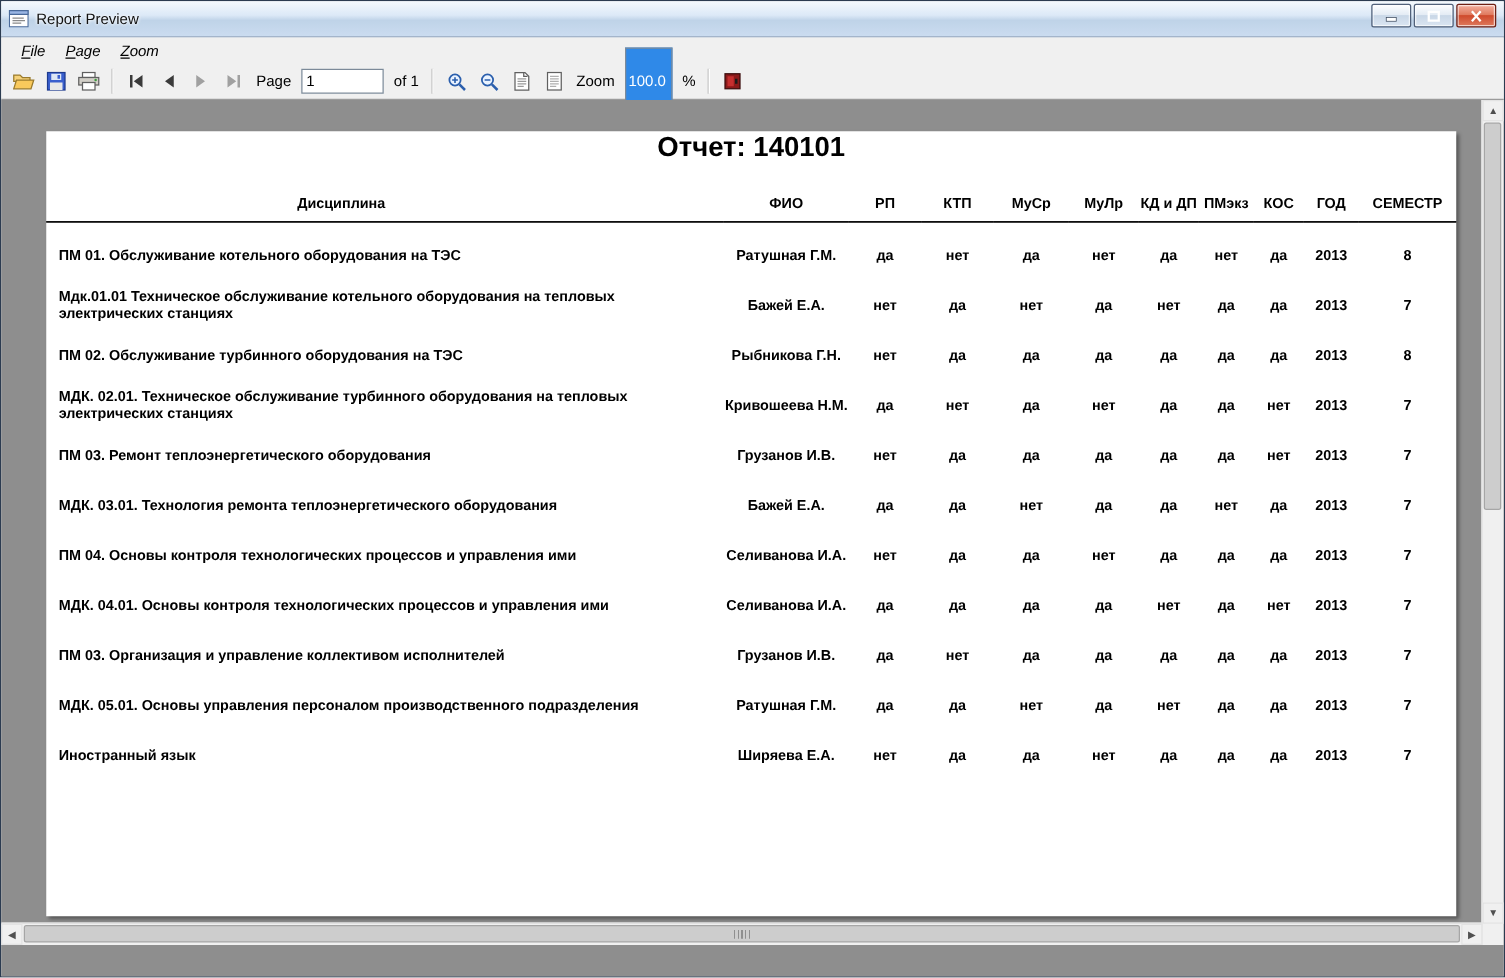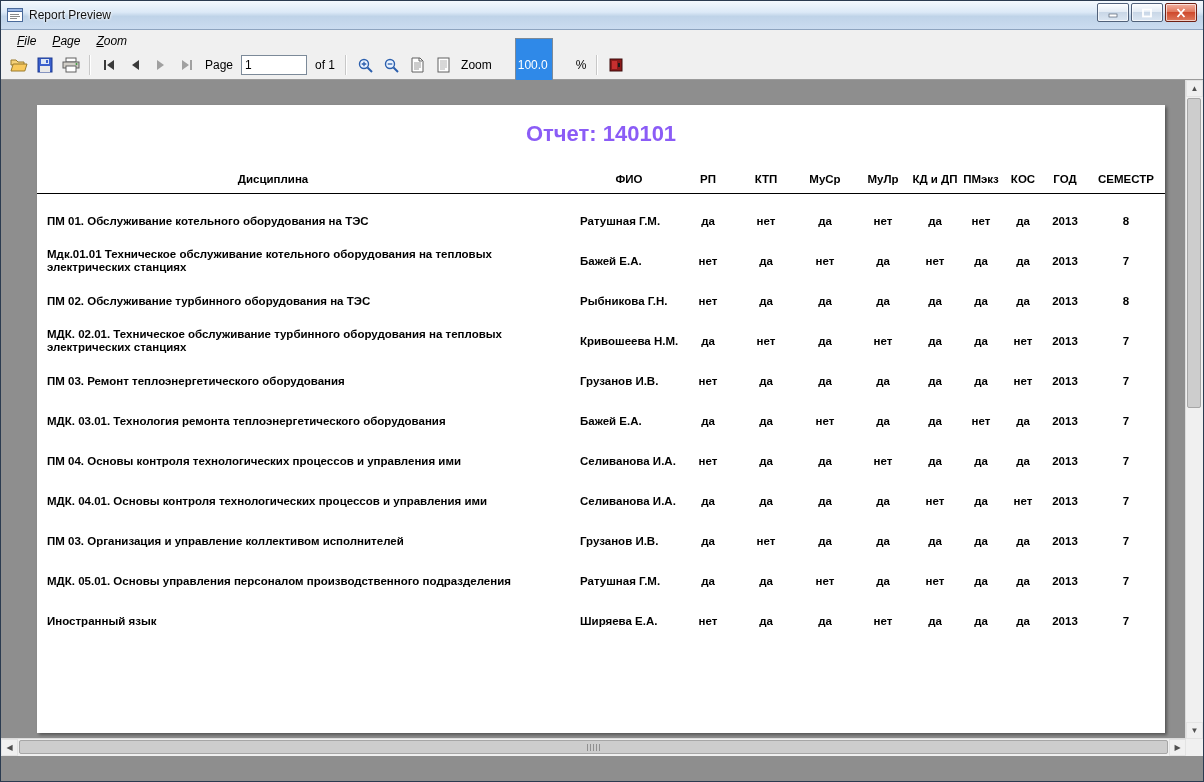--- a/index.html
+++ b/index.html
@@ -20,35 +20,35 @@
   
   .menubar{height:21px;flex:0 0 21px;background:#f0f0f0;display:flex;align-items:center;font-size:12px;padding-left:8px;font-style:italic;}
   .menu-item{padding:2px 8px;color:#000;}
   .menu-key{text-decoration:underline;}
 
   
   .toolbar{height:28px;flex:0 0 28px;background:#f0f0f0;display:flex;align-items:center;padding:0 6px;border-bottom:1px solid #9b9b9b;gap:2px;}
   .tbtn{width:24px;height:22px;display:flex;align-items:center;justify-content:center;}
   .tlabel{font-size:12px;margin:0 4px;white-space:nowrap;}
   .page-input{width:58px;height:16px;font-size:12px;font-family:inherit;border:1px solid #7c8a99;padding:1px 3px;margin:0 2px;background:#fff;color:#000;}
-  .zoom-input{width:32px;height:16px;font-size:12px;font-family:inherit;border:1px solid #7c8a99;padding:18px 2px;margin:0 17px;background:#2f89e8;color:#fff;}
+  .zoom-input{width:32px;height:16px;font-size:12px;font-family:inherit;border:1px solid #7c8a99;padding:18px 2px;margin:0 2px;background:#2f89e8;color:#fff;}
   .sep{width:1px;height:20px;background:#c8c8c8;border-right:1px solid #fff;margin:0 4px;}
 
   
   .preview{flex:1;background:#8e8e8e;position:relative;overflow:hidden;}
   .page{position:absolute;left:36px;top:25px;width:1128px;height:628px;background:#fff;box-shadow:2px 2px 3px rgba(0,0,0,.4);}
-  .report-title{padding-top:16px;text-align:center;font-size:22px;font-weight:bold;color:#8b5cf6;}
+  .report-title{text-align:center;font-size:22px;font-weight:bold;color:#000000;}
 
   .report-table{width:100%;border-collapse:collapse;table-layout:fixed;margin-top:26px;font-size:11.5px;font-weight:bold;color:#000;}
   .report-table th{font-size:11.5px;font-weight:bold;text-align:center;padding:0 0 8px;white-space:nowrap;overflow:visible;}
   .report-table thead tr{border-bottom:1px solid #000;padding-left:29px;}
   .h-disc{padding-right:70px !important;}
   .report-table td{height:38px;vertical-align:middle;line-height:13px;}
   .c-disc{text-align:left;padding-left:10px;padding-right:16px;}
-  .c-fio{text-align:left;white-space:nowrap;}
+  .c-fio{text-align:center;white-space:nowrap;}
   .c-val{text-align:center;white-space:nowrap;}
   .report-table tbody tr:first-child td{padding-top:8px;}
 
   
   .vscroll{position:absolute;top:0;right:0;width:17px;bottom:42px;background:#f0f0f0;border-left:1px solid #dcdcdc;}
   .hscroll{position:absolute;left:0;bottom:25px;right:17px;height:17px;background:#f0f0f0;border-top:1px solid #dcdcdc;}
   .corner{position:absolute;right:0;bottom:25px;width:17px;height:17px;background:#f0f0f0;}
   .sbtn{position:absolute;width:17px;height:17px;display:flex;align-items:center;justify-content:center;font-size:8px;color:#505050;background:#f0f0f0;border:1px solid #e3e3e3;box-sizing:border-box;}
   .sbtn.top{top:0;left:0;} .sbtn.bottom{bottom:0;left:0;}
   .sbtn.left{left:0;top:0;} .sbtn.right{right:0;top:0;}

